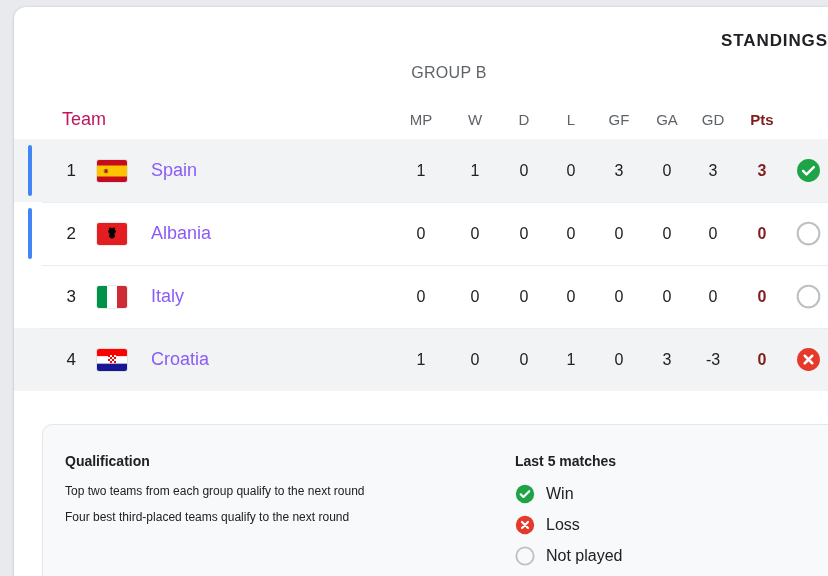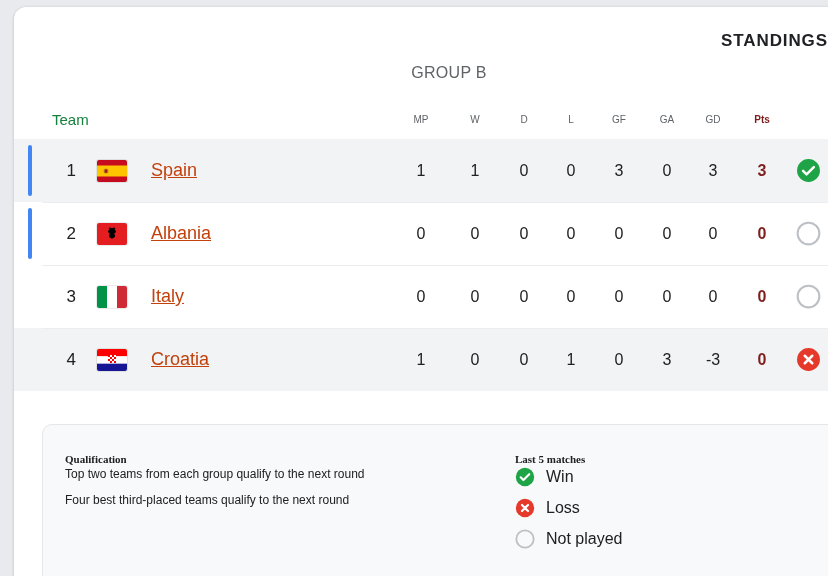--- a/index.html
+++ b/index.html
@@ -125,60 +125,59 @@
   .flag svg { display: block; width: 30px; height: 22px; }
 
   .tname {
     position: absolute;
     left: 137px;
     top: 0;
     height: 100%;
     display: flex;
     align-items: center;
     font-size: 18px;
-    color: #c2410c;
-    text-decoration: underline;
+    color: #8b5cf6;
   }
 
   
   .stat {
     position: absolute;
     top: 0;
     width: 34px;
     height: 100%;
     display: flex;
     align-items: center;
     justify-content: center;
     font-size: 16px;
     color: #202124;
   }
   .head-row .stat {
-    font-size: 10px;
+    font-size: 15px;
     color: #5f6368;
   }
   .stat.pts, .head-row .stat.pts { font-weight: bold; color: #7f1d1d; }
 
   .c0 { left: 390px; }
   .c1 { left: 444px; }
   .c2 { left: 493px; }
   .c3 { left: 540px; }
   .c4 { left: 588px; text-align: right; }
   .c5 { left: 636px; }
   .c6 { left: 682px; }
   .c7 { left: 731px; }
 
   .team-head {
     position: absolute;
-    left: 38px;
+    left: 48px;
     top: 0;
     height: 100%;
     display: flex;
     align-items: center;
-    font-size: 15px;
-    color: #15803d;
+    font-size: 18px;
+    color: #be185d;
   }
 
   
   .dots {
     position: absolute;
     left: 782px;
     top: 0;
     height: 100%;
     display: flex;
     align-items: center;
@@ -196,25 +195,24 @@
     height: 180px;
     background: #f8f9fa;
     border: 1px solid #e4e6e9;
     border-radius: 10px;
   }
   .legend-col { position: absolute; top: 28px; }
   .legend-col.left  { left: 22px; width: 430px; }
   .legend-col.right { left: 472px; width: 380px; }
 
   .legend-title {
-    font-size: 11px;
+    font-size: 14px;
     font-weight: bold;
     color: #202124;
-    margin-bottom: 2px;
-    font-family: Liberation Serif, serif;
+    margin-bottom: 15px;
   }
   .legend-line {
     font-size: 12px;
     color: #202124;
     line-height: 1.33;
     margin-bottom: 10px;
     max-width: 420px;
   }
   .legend-item {
     display: flex;

